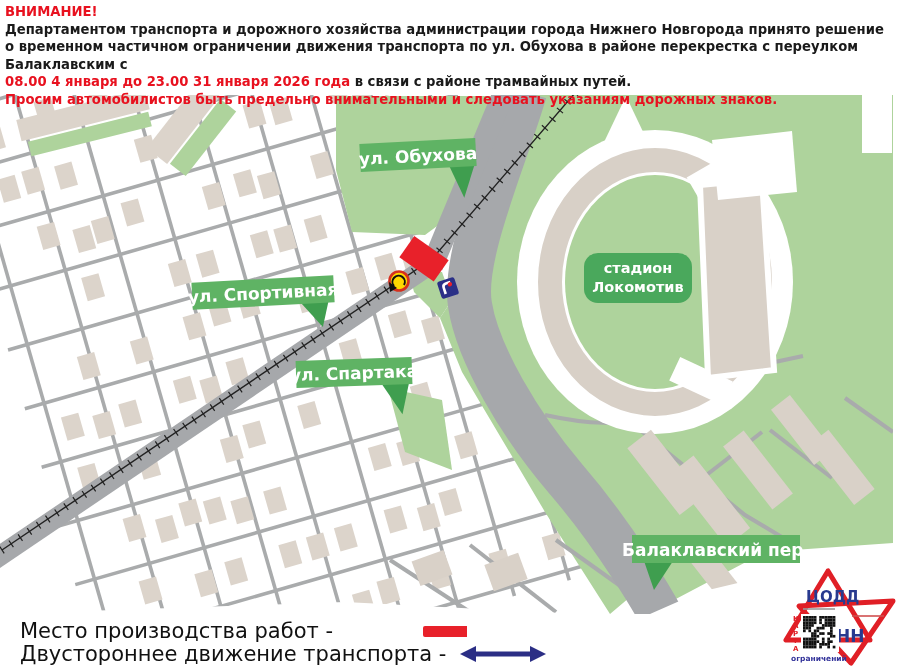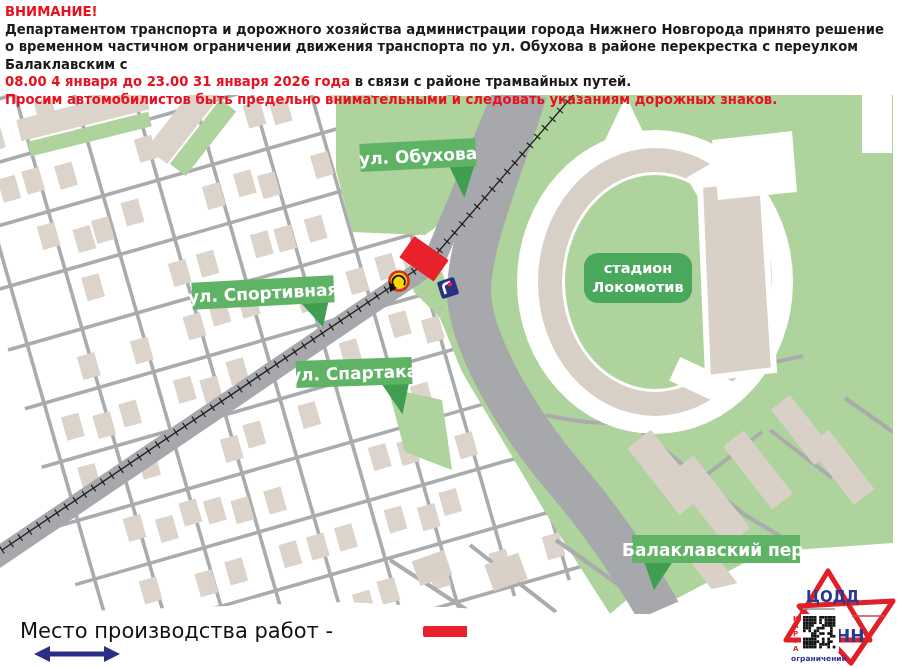--- a/index.html
+++ b/index.html
@@ -344,20 +344,21 @@
       <svg width="120" height="26">
         <rect x="76" y="8" width="72" height="11" rx="2" fill="#e8212a"></rect>
         <g transform="translate(56,0)">
           <circle cx="106" cy="13" r="12.5" fill="#e8212a"></circle>
           <rect x="97" y="10" width="18" height="6.5" rx="2.5" fill="#ffffff"></rect>
         </g>
       </svg>
     </span>
   </div>
   <div class="legend-row">
+    <span class="lbl">Двустороннее движение транспорта -</span>
     <span class="legend-sym">
       <svg width="90" height="22">
         <line x1="14" y1="11" x2="72" y2="11" stroke="#2b2e85" stroke-width="5"></line>
         <polygon points="16,3 16,19 0,11" fill="#2b2e85"></polygon>
         <polygon points="70,3 70,19 86,11" fill="#2b2e85"></polygon>
       </svg>
     </span>
   </div>
 </div>
 

